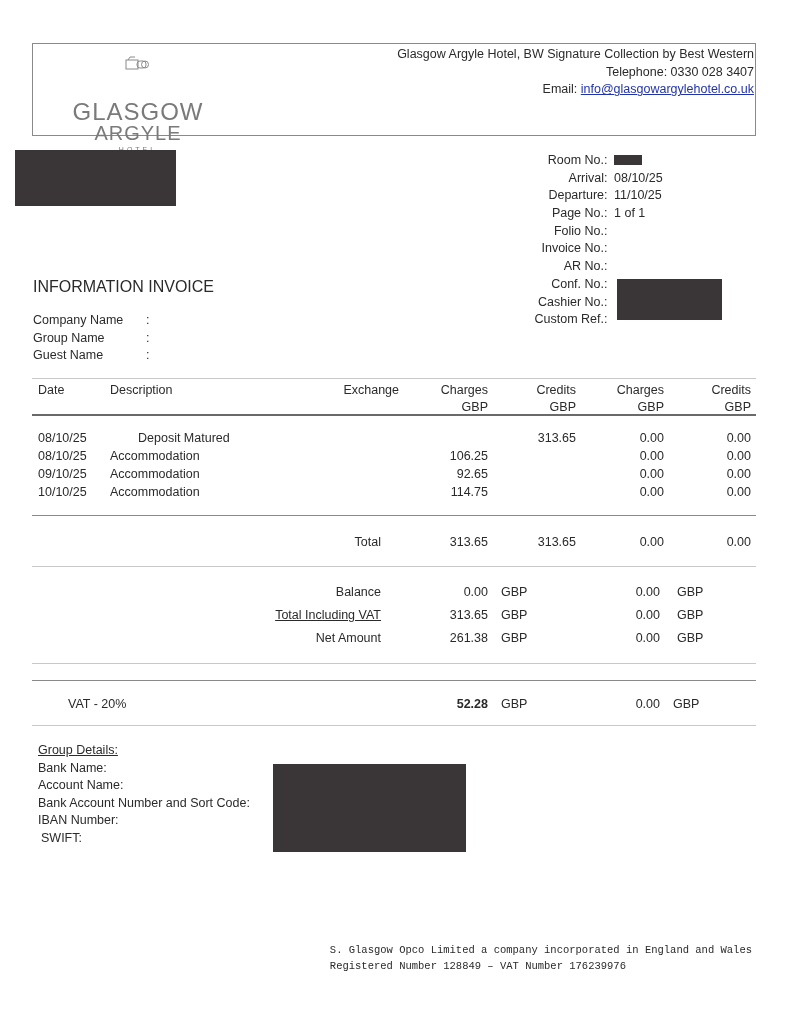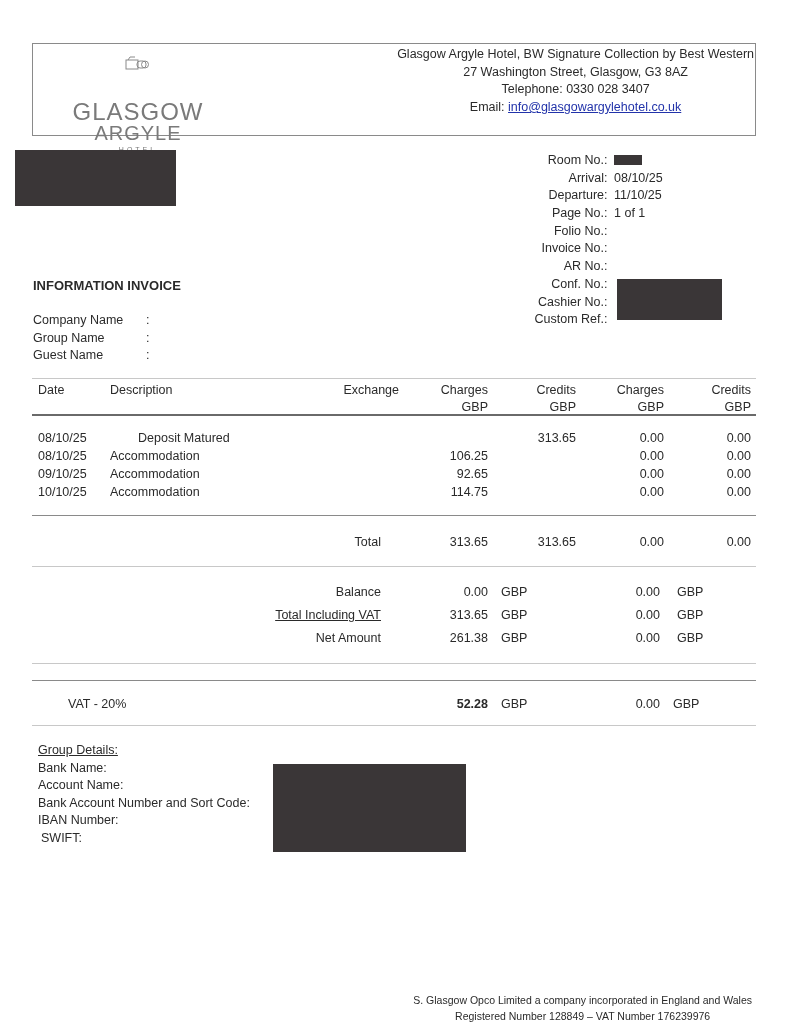--- a/index.html
+++ b/index.html
@@ -11,63 +11,62 @@
   .abs { position: absolute; }
   .header-box {
     left: 32px; top: 43px; width: 724px; height: 93px;
     border: 1px solid #8a8a8a; box-sizing: border-box;
   }
   .logo { left: 58px; top: 55px; width: 160px; text-align: center; color: #7a7a7a; }
   .logo .mark { display: block; margin: 0 auto 2px; width: 30px; height: 18px; }
   .logo .l1 { font-size: 24px; letter-spacing: 1px; line-height: 22px; font-weight: normal; margin-top: 28px; }
   .logo .l2 { font-size: 20px; letter-spacing: 1px; line-height: 20px; }
   .logo .l3 { font-size: 7px; letter-spacing: 3px; margin-top: 3px; }
-  .hotel-info { right: 40px; top: 46px; text-align: center; line-height: 17.7px; font-size: 12.5px; color: #2a2a2a; }
+  .hotel-info { right: 40px; top: 46px; text-align: right; line-height: 17.7px; font-size: 12.5px; color: #2a2a2a; }
   .hotel-info a { color: #2233aa; text-decoration: underline; }
   .redact { background: #3a3637; }
   .meta { left: 514px; top: 152px; line-height: 17.7px; font-size: 12.5px; }
   .meta .row { display: flex; height: 17.7px; }
   .meta .k { width: 90px; text-align: right; }
   .meta .c { width: 10px; }
-  .title { left: 33px; top: 278px; font-size: 13px; font-weight: bold; }
+  .title { left: 33px; top: 278px; font-size: 16px; }
   .party { left: 33px; top: 312px; line-height: 17.5px; }
   .party .row { display: flex; }
   .party .k { width: 113px; }
   .hr { position: absolute; left: 32px; width: 724px; height: 0; }
   .hr.light { border-top: 1px solid #c8c8c8; }
   .hr.dark { border-top: 2px solid #6a6a6a; }
   .hr.mid { border-top: 1px solid #8a8a8a; }
   .th { position: absolute; top: 382px; line-height: 17px; font-size: 12.5px; }
   .th.r { text-align: right; }
   .cell { position: absolute; font-size: 12.5px; line-height: 17.7px; }
   .cell.r { text-align: right; }
   .bank { left: 38px; top: 742px; line-height: 17.5px; font-size: 12.5px; }
   .bank .hd { text-decoration: underline; }
-  .footer { right: 42px; top: 992px; text-align: center; font-size: 10.5px; line-height: 16px; }
+  .footer { right: 42px; top: 942px; text-align: left; font-size: 10.5px; line-height: 16px; font-family: Liberation Mono, monospace; }
 </style>
 </head>
 <body>
 
 <div class="abs header-box"></div>
 
 <div class="abs logo">
   <svg class="mark" viewBox="0 0 30 18" width="30" height="18">
     <rect x="3" y="5" width="12" height="9" fill="none" stroke="#8a8a8a" stroke-width="1"></rect>
     <path d="M5 5 L7 2 L12 2" fill="none" stroke="#8a8a8a" stroke-width="1"></path>
     <rect x="14" y="6" width="9" height="7" rx="3" fill="none" stroke="#8a8a8a" stroke-width="1"></rect>
     <circle cx="22" cy="9.5" r="3.5" fill="none" stroke="#8a8a8a" stroke-width="1"></circle>
   </svg>
   <div class="l1">GLASGOW</div>
   <div class="l2">ARGYLE</div>
   <div class="l3">HOTEL</div>
 </div>
 
 <div class="abs hotel-info">
   <div>Glasgow Argyle Hotel, BW Signature Collection by Best Western</div>
-  <div>27 Washington Street, Glasgow, G3 8AZ</div>
   <div>Telephone: 0330 028 3407</div>
   <div><span>Email: </span><a>info@glasgowargylehotel.co.uk</a></div>
 </div>
 
 <div class="abs redact" style="left:15px; top:150px; width:161px; height:56px;"></div>
 
 <div class="abs meta">
   <div class="row">
       <span class="k">Room No.</span>
       <span class="c">:</span>

